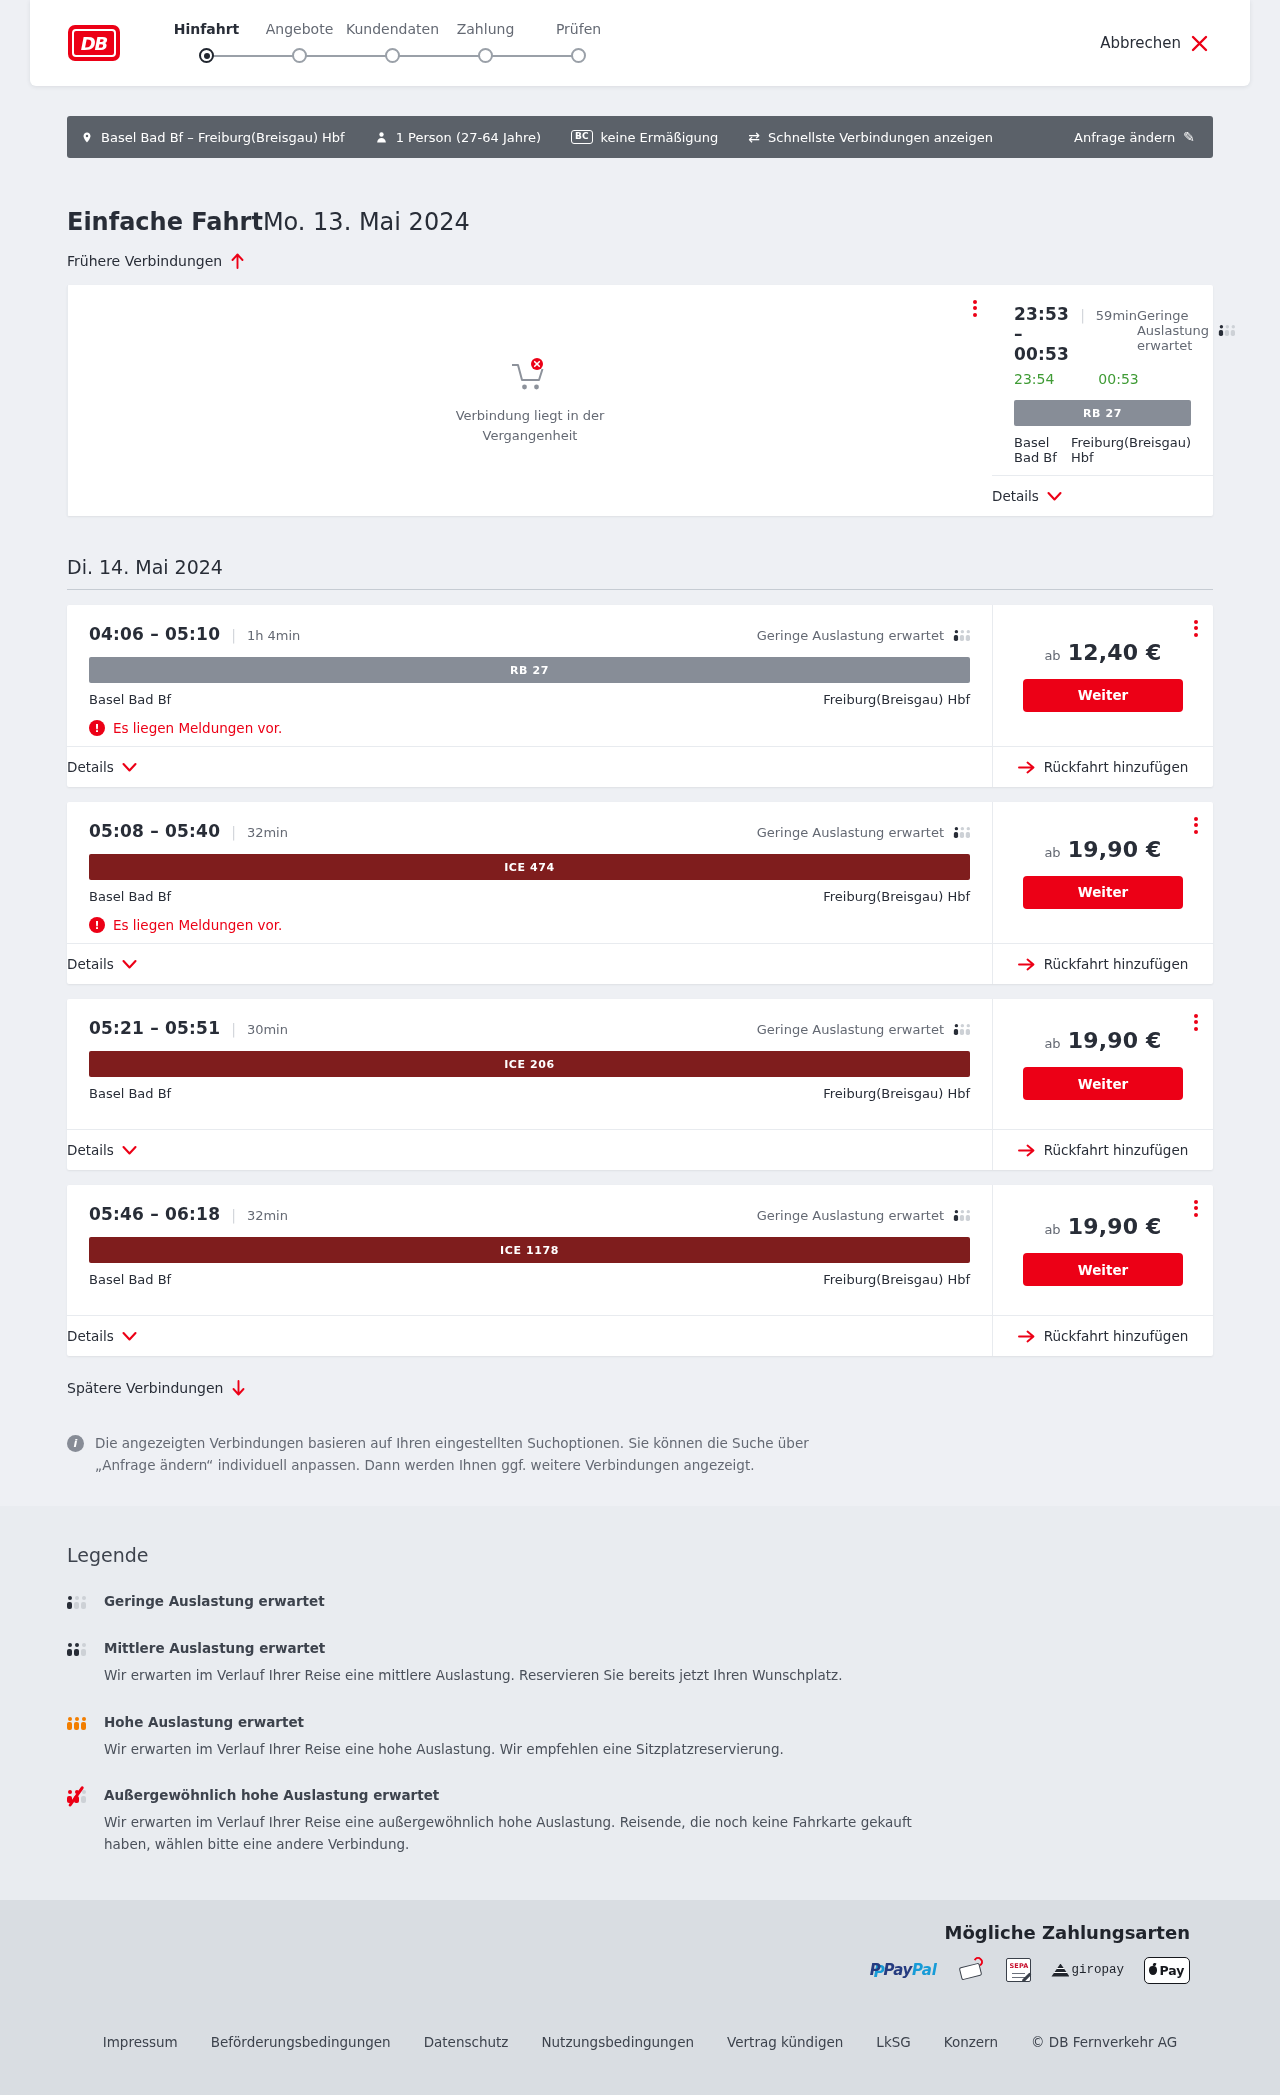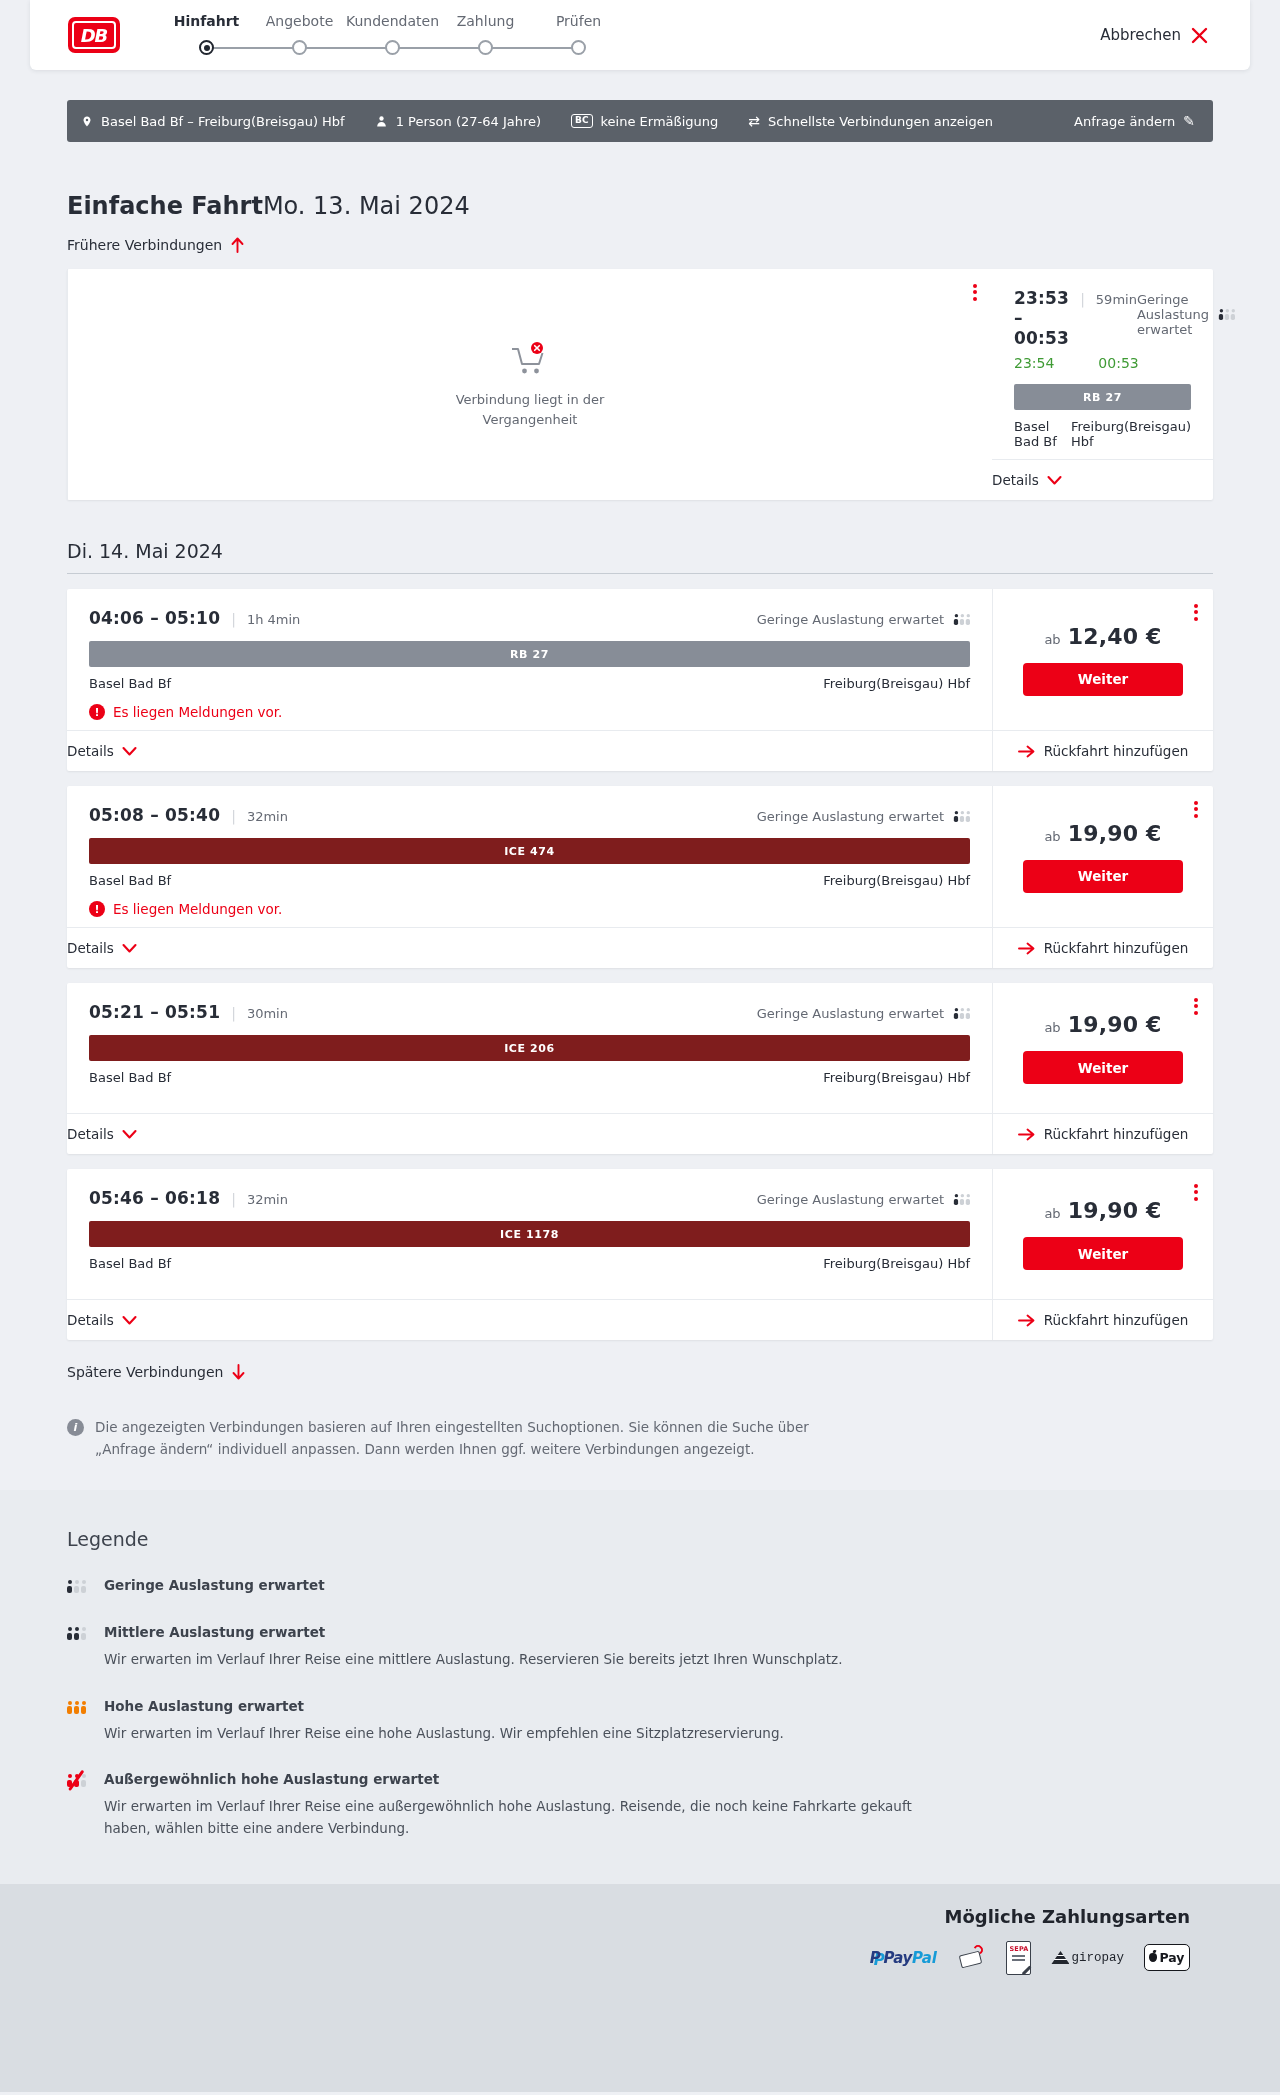--- a/index.html
+++ b/index.html
@@ -6,21 +6,21 @@
   html,body { width:1280px; }
   body {
     height:2095px;
     background:#eef0f4;
     font-family:"DejaVu Sans","Liberation Sans",sans-serif;
     color:#282d37;
     overflow:hidden;
   }
   
   .header {
-    margin:0 30px; height:70px; background:#fff;
+    margin:0 30px; height:86px; background:#fff;
     border-radius:0 0 6px 6px; box-shadow:0 1px 4px rgba(40,45,55,.10);
     display:flex; align-items:center; position:relative;
   }
   .logo { margin-left:38px; width:52px; height:36px; background:#ec0016; border-radius:7px; position:relative; flex:none; }
   .logo-inner { position:absolute; inset:4px; border:2.5px solid #fff; border-radius:4px;
     display:flex; align-items:center; justify-content:center;
     color:#fff; font-weight:800; font-style:italic; font-size:18px; letter-spacing:-1px; }
   .stepper { display:flex; margin-left:40px; position:relative; padding-bottom:2px; }
   .stepper-line { position:absolute; bottom:8px; left:46px; right:46px; height:2px; background:#9aa0a8; }
   .step { width:93px; display:flex; flex-direction:column; align-items:center; position:relative; }
@@ -110,21 +110,21 @@
   .pay-icons { margin-top:14px; display:flex; justify-content:flex-end; align-items:center; gap:20px; }
   .paypal { display:flex; align-items:center; font-style:italic; font-weight:800; font-size:15px; letter-spacing:-.3px; }
   .pp-mark { position:relative; margin-right:3px; }
   .pp-mark .p2 { color:#179bd7; position:absolute; left:4px; top:2px; }
   .pp-mark .p1 { color:#253b80; position:relative; z-index:1; }
   .pp-word1 { color:#253b80; } .pp-word2 { color:#179bd7; }
   .cc-icon { width:30px; height:26px; position:relative; }
   .cc-card { position:absolute; left:4px; top:8px; width:21px; height:13px; border:1.6px solid #3a404a; border-radius:2px; transform:rotate(-14deg); background:#fff; }
   .cc-wave { position:absolute; right:3px; top:0; width:10px; height:10px; border:2px solid #ec0016; border-radius:50%;
     clip-path:polygon(0 0,60% 0,60% 100%,0 100%); transform:rotate(135deg); }
-  .sepa-icon { width:25px; height:34px; background:#fff; border:1.6px solid #3a404a; border-radius:2px;
+  .sepa-icon { width:25px; height:24px; background:#fff; border:1.6px solid #3a404a; border-radius:2px;
     display:flex; flex-direction:column; align-items:center; padding-top:3px; position:relative; }
   .sepa-word { font-size:6.5px; font-weight:bold; color:#c8102e; letter-spacing:.2px; }
   .sepa-line { width:13px; height:1.5px; background:#6a707a; margin-top:2.5px; }
   .sepa-pen { position:absolute; right:-2px; bottom:2px; width:11px; height:2.6px; background:#3a404a; border-radius:1px; transform:rotate(-45deg); }
   .giropay { display:flex; flex-direction:row; align-items:center; gap:2px;font-family:Liberation Mono, monospace; }
   .giro-pyr { width:18px; height:13px; background:linear-gradient(#22262e 0 4px,#fff 4px 5px,#22262e 5px 8px,#fff 8px 9px,#22262e 9px 100%);
     clip-path:polygon(50% 0,100% 100%,0 100%); }
   .giro-word { font-size:12.5px; color:#20242c; }
   .applepay { width:46px; height:27px; background:#fff; border:1.2px solid #16181d; border-radius:5px;
     display:flex; align-items:center; justify-content:center; gap:2px; }
@@ -558,13 +558,23 @@
         <span class="giro-pyr"></span>
         <span class="giro-word">giropay</span>
       </span>
       <span class="applepay">
         <span class="apple"></span>
         <span class="ap-word">Pay</span>
       </span>
     </div>
   </div>
 
+  <div class="footer-links">
+    <span>Impressum</span>
+    <span>Beförderungsbedingungen</span>
+    <span>Datenschutz</span>
+    <span>Nutzungsbedingungen</span>
+    <span>Vertrag kündigen</span>
+    <span>LkSG</span>
+    <span>Konzern</span>
+    <span class="copyright">© DB Fernverkehr AG</span>
+  </div>
 </div>
 
 </body></html>

